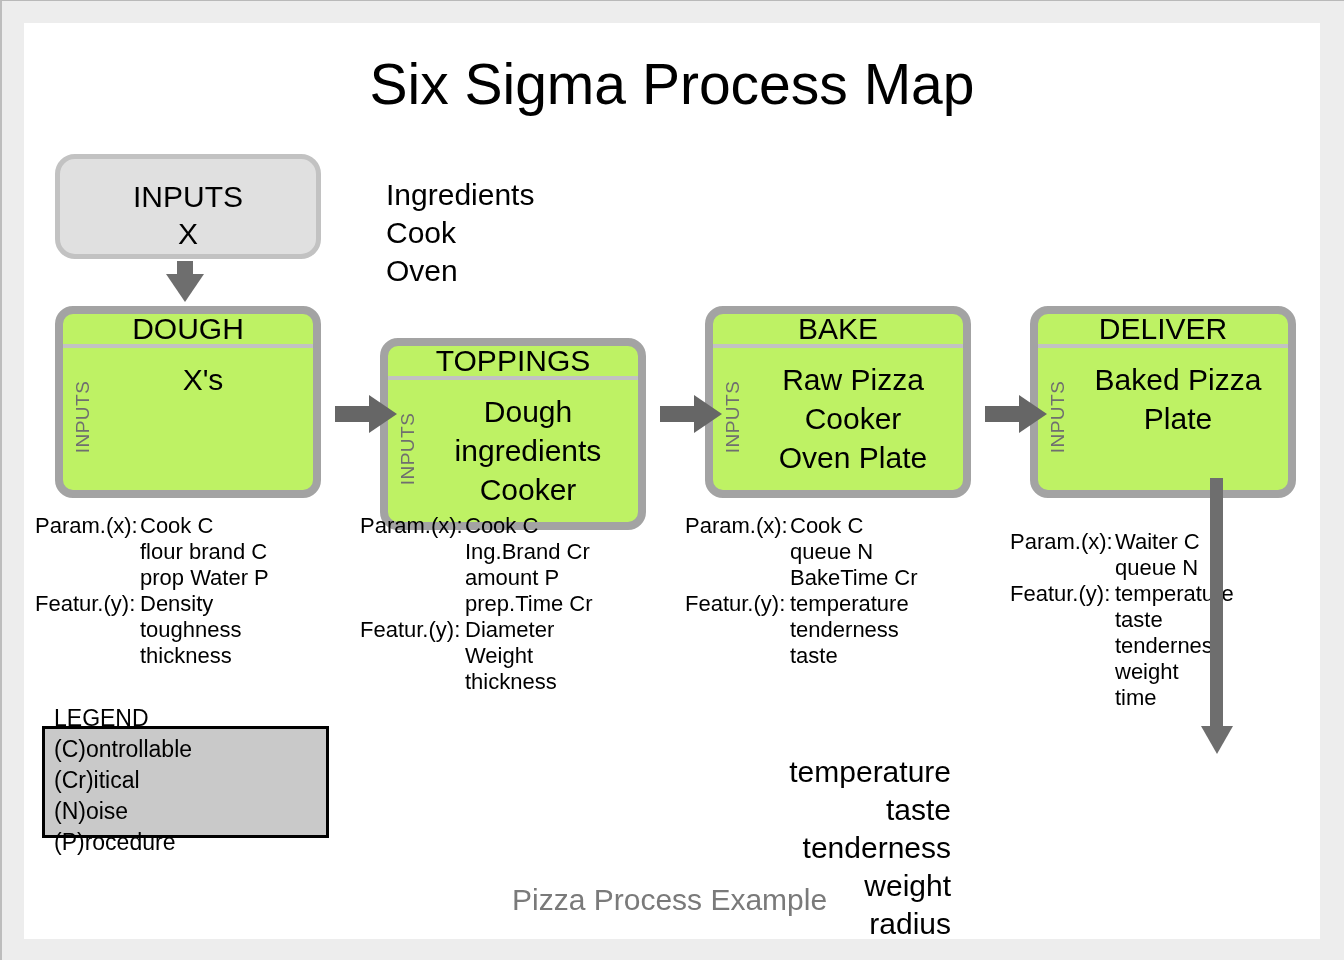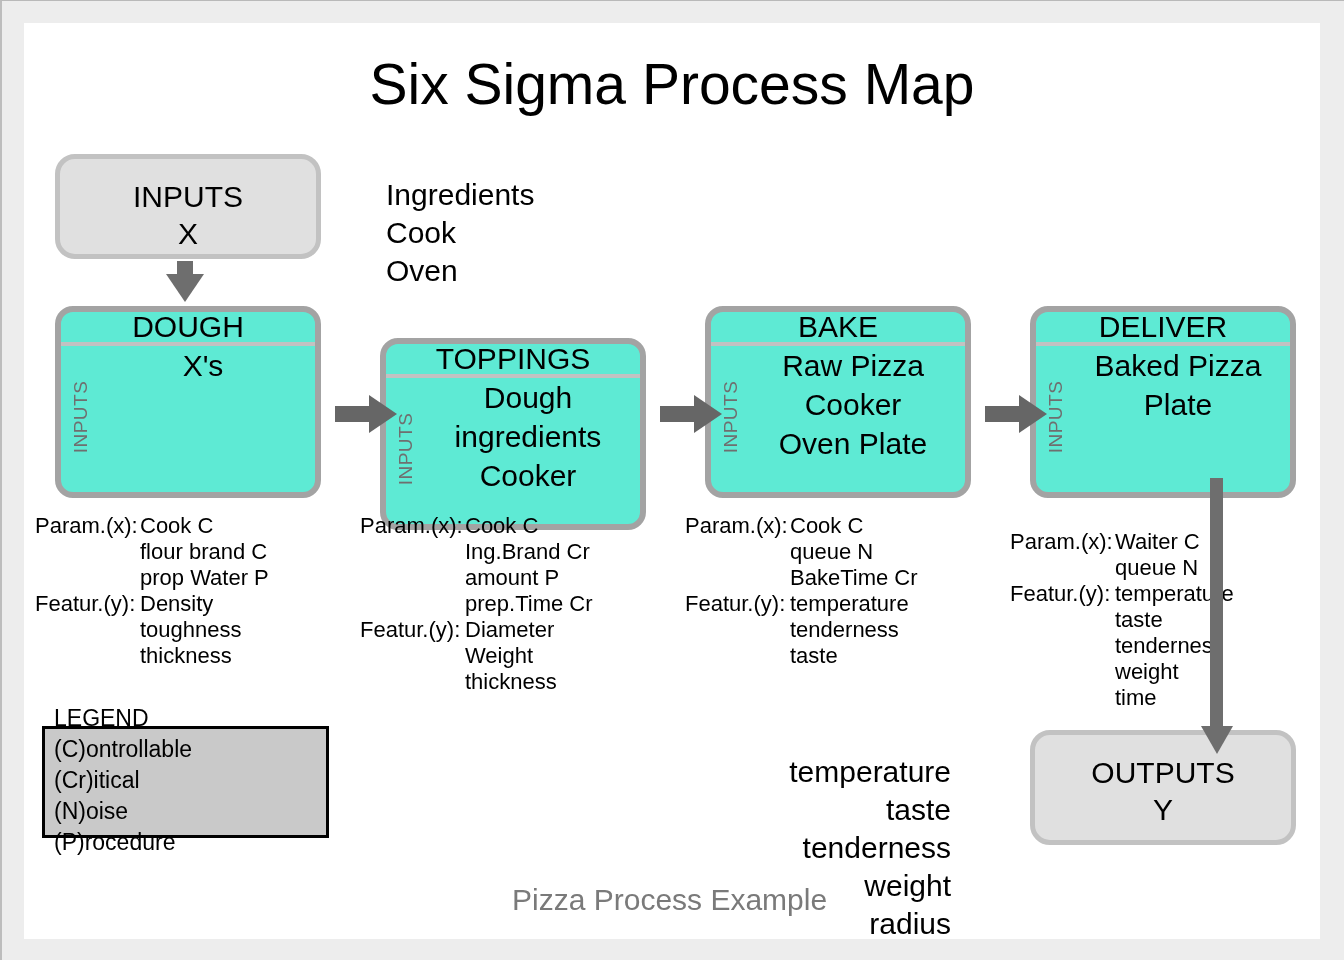--- a/index.html
+++ b/index.html
@@ -70,22 +70,22 @@
     color: #000;
     font-size: 30px;
     line-height: 1.22;
     padding-top: 20px;
   }
   .simple-node .l2 { display:block; }
 
   
   .proc-node {
     position: absolute;
-    background: #5eead4;
-    border: 6px solid #a3a3a3;
+    background: #bef264;
+    border: 8px solid #a3a3a3;
     border-radius: 18px;
     box-sizing: border-box;
     overflow: visible;
   }
   .proc-head {
     position: absolute;
     left: 0; right: 0;
     top: 0;
     height: 34px;
     text-align: center;
@@ -126,21 +126,21 @@
   .proc-body {
     position: absolute;
     left: 34px;
     right: 4px;
     top: 34px;
     bottom: 0;
     text-align: center;
     font-size: 30px;
     line-height: 1.30;
     color: #000;
-    padding-top: 0;
+    padding-top: 12px;
     z-index: 2;
   }
   .proc-body span { display: block; white-space: nowrap; }
 
   
   .arrow-h {
     position: absolute;
     z-index: 4;
   }
   .arrow-h .shaft {
@@ -433,24 +433,20 @@
       <span class="param-row">
         <span class="param-key"></span><span class="param-val">time</span>
       </span>
     </div>
 
     <div class="arrow-down-long" style="left:1177px; top:455px; width:32px; height:250px;">
       <div class="shaft"></div>
       <div class="head"></div>
     </div>
 
-    <div class="simple-node" style="left:1006px; top:707px; width:266px; height:115px;">
-      <span>OUTPUTS</span>
-      <span class="l2">Y</span>
-    </div>
 
     <div class="text-list right" style="left:600px; top:730px; width:327px;">
       <span>temperature</span>
       <span>taste</span>
       <span>tenderness</span>
       <span>weight</span>
       <span>radius</span>
 
     </div>
 

